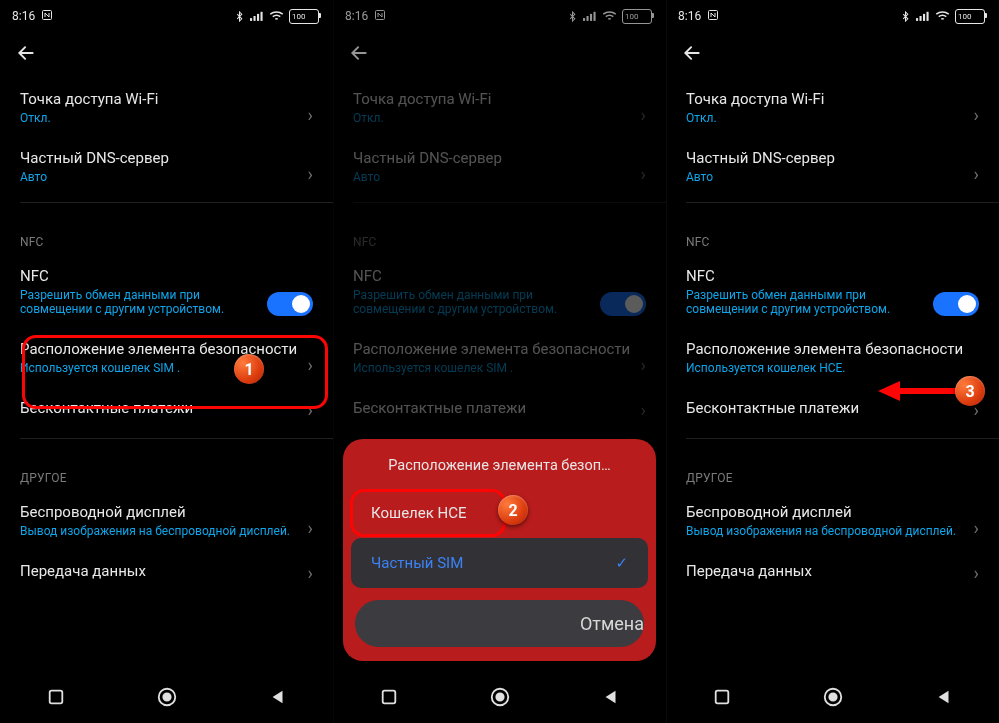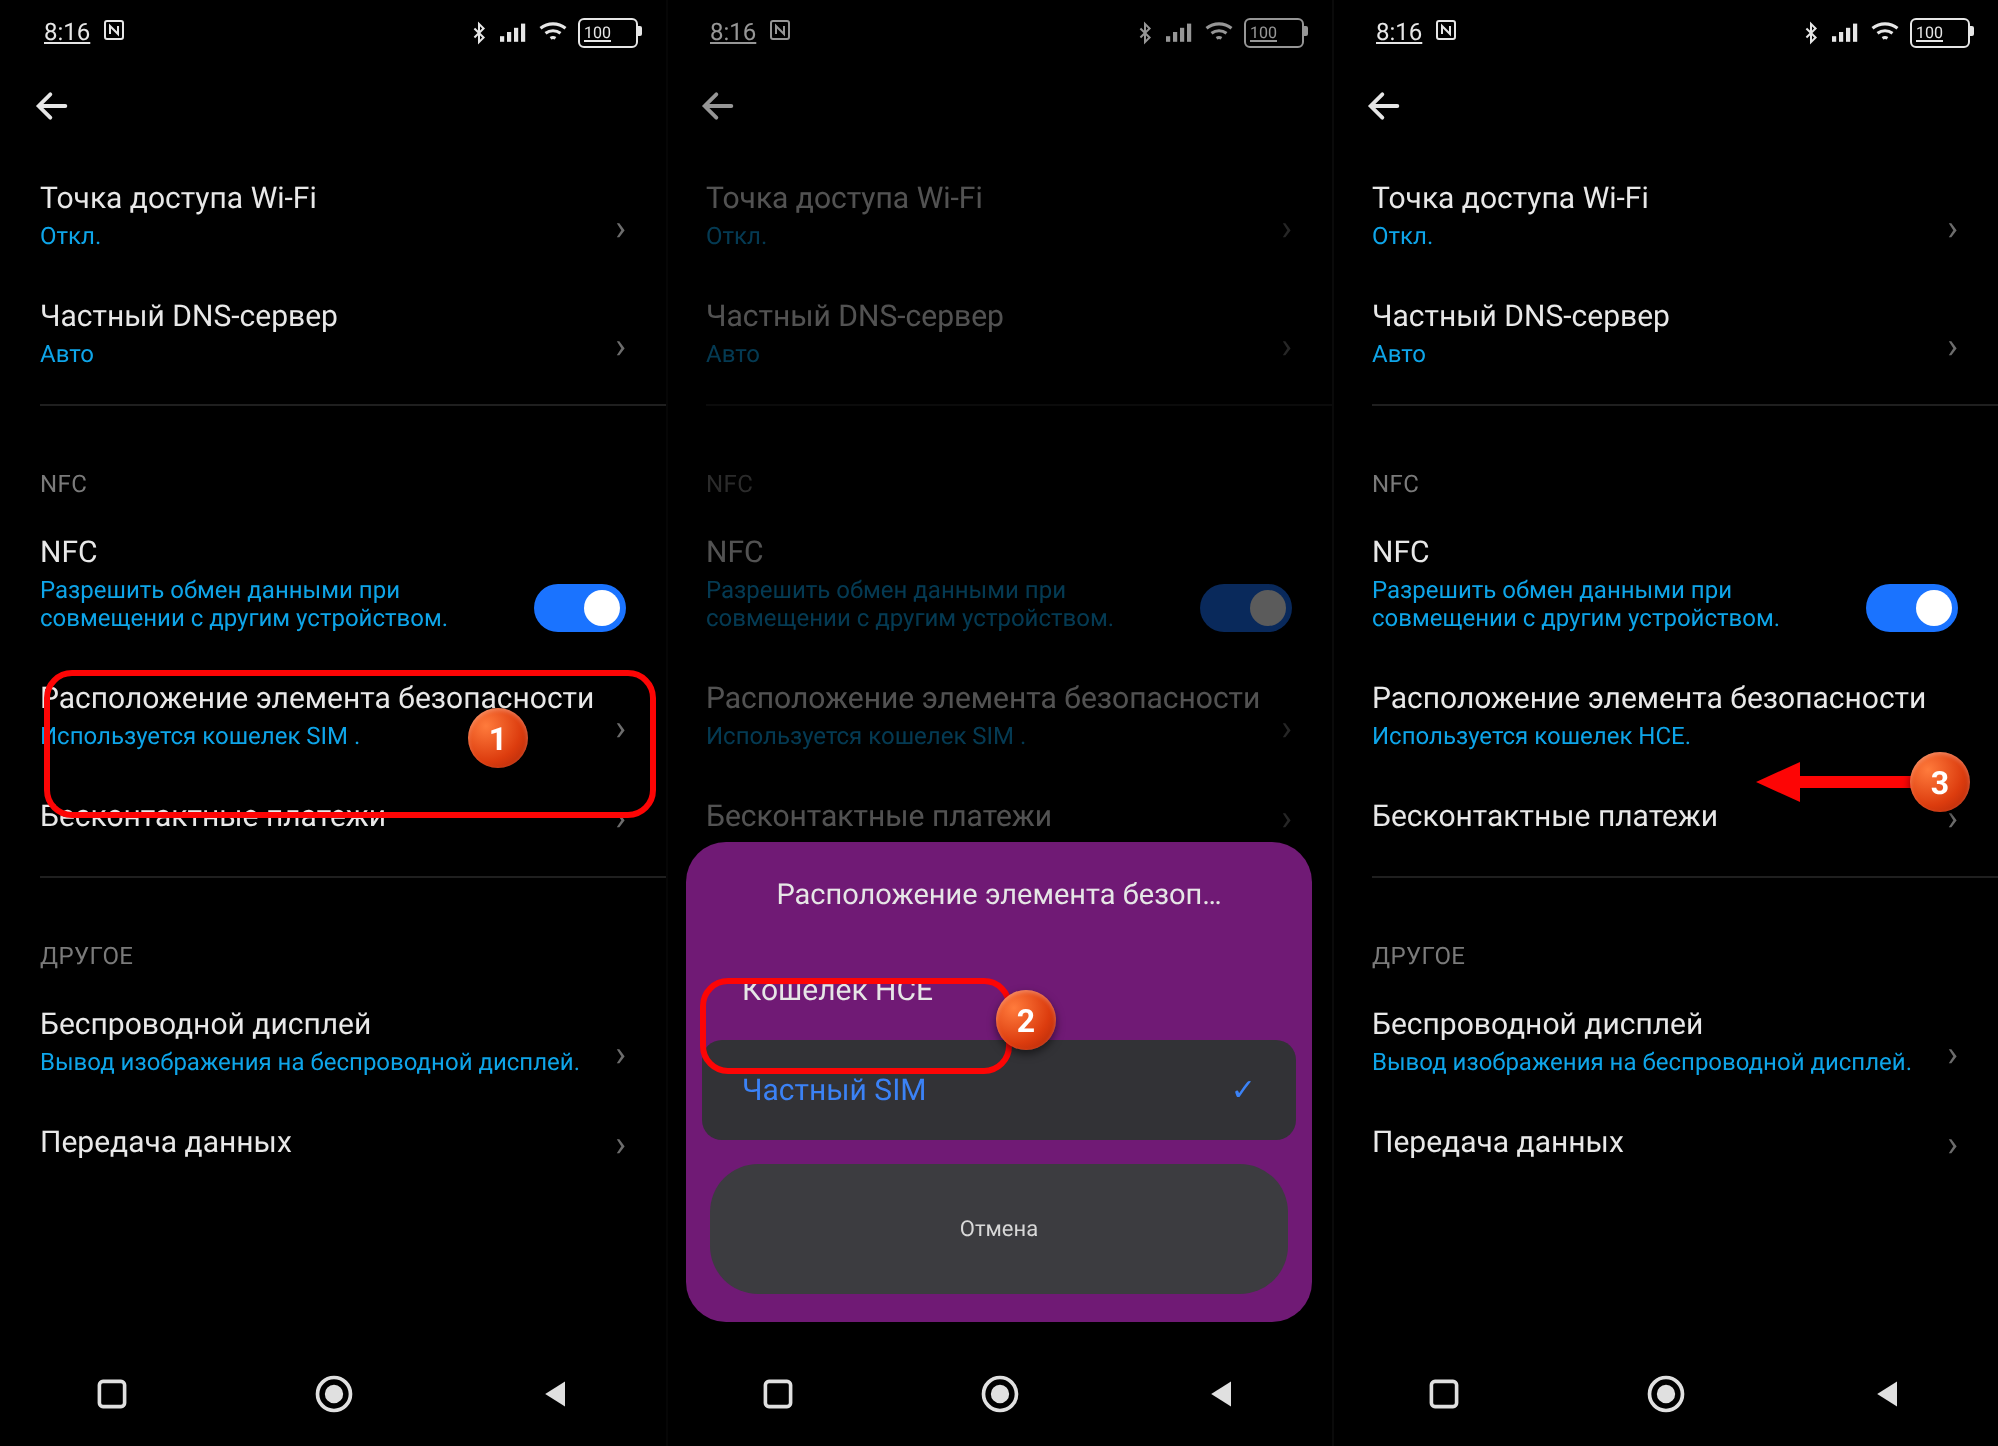--- a/index.html
+++ b/index.html
@@ -29,24 +29,23 @@
   .phone.p0 { left: 0; }
   .phone.p1 { left: 333px; }
   .phone.p2 { left: 666px; }
 
   
   .status-bar {
     height: 24px;
     display: flex;
     align-items: center;
     justify-content: space-between;
-    padding: 4px 14px 0 22px;
+    padding: 4px 14px 0 12px;
     font-size: 12px;
     color: #e6e6e6;
-    text-decoration: underline;
   }
   .status-left { display: flex; align-items: center; gap: 6px; }
   .status-right { display: flex; align-items: center; gap: 5px; }
   .status-right svg { display: block; }
   .battery-box {
     width: 24px;
     height: 13px;
     border: 1px solid #e6e6e6;
     border-radius: 3px;
     position: relative;
@@ -162,21 +161,21 @@
   
   .scrim {
     position: absolute;
     inset: 0;
     background: rgba(0,0,0,.35);
     z-index: 5;
   }
   .sheet {
     position: absolute;
     left: 10px; right: 10px; bottom: 62px;
-    background: #701a75;
+    background: #b91c1c;
     border-radius: 20px;
     overflow: hidden;
     z-index: 10;
     padding-bottom: 14px;
   }
   .sheet-title {
     text-align: center;
     color: #e6e6e6;
     font-size: 14.5px;
     padding: 18px 24px 14px;
@@ -193,25 +192,25 @@
     justify-content: space-between;
     border-radius: 10px;
     margin: 0 8px;
   }
   .sheet-item.selected {
     color: #3b82f6;
     background: #323236;
   }
   .sheet-cancel {
     margin: 12px 12px 0 12px;
-    padding: 26px 0;
-    text-align: center;
+    padding: 13px 0;
+    text-align: right;
     background: #3c3c40;
     color: #d8d8d8;
-    font-size: 11px;
+    font-size: 18px;
     border-radius: 24px;
   }
   .check { color: #3b82f6; }
 
   
   .sep {
     position: absolute;
     top: 0; bottom: 0;
     width: 1px;
     background: rgba(255,255,255,.04);

